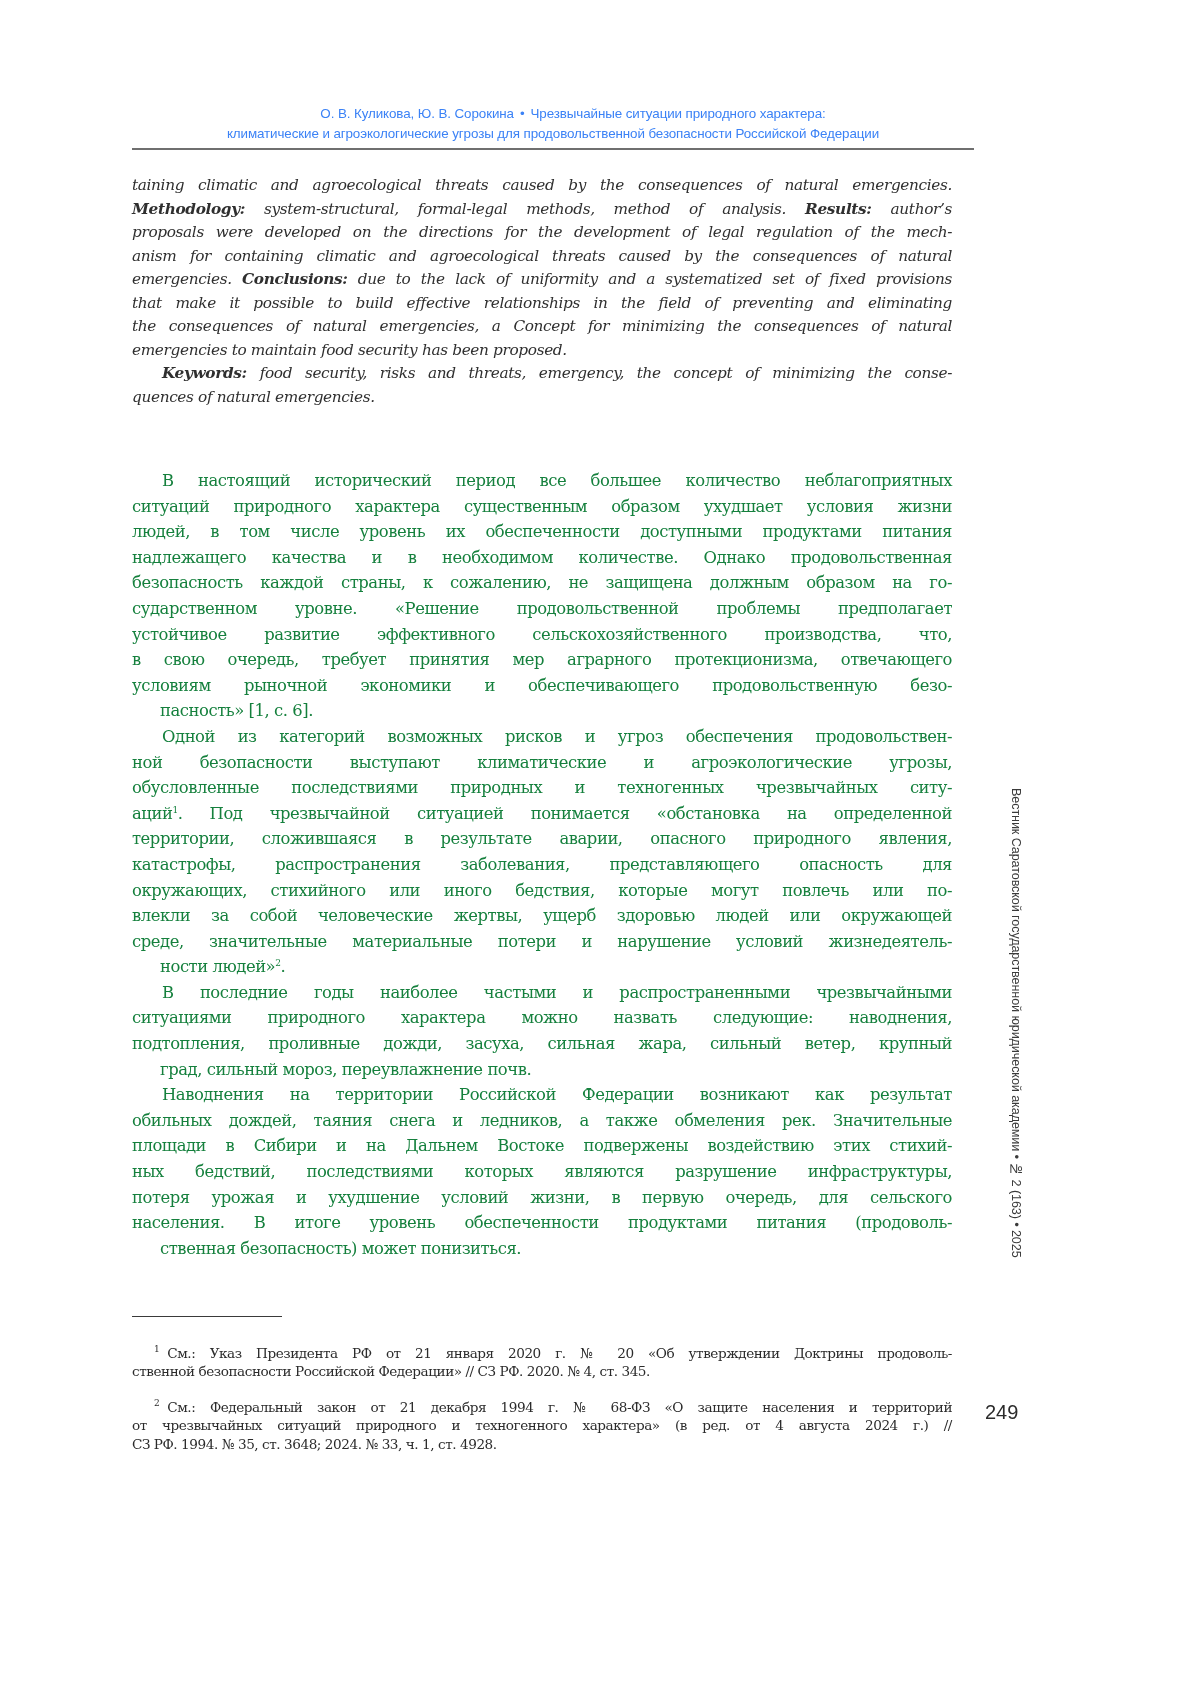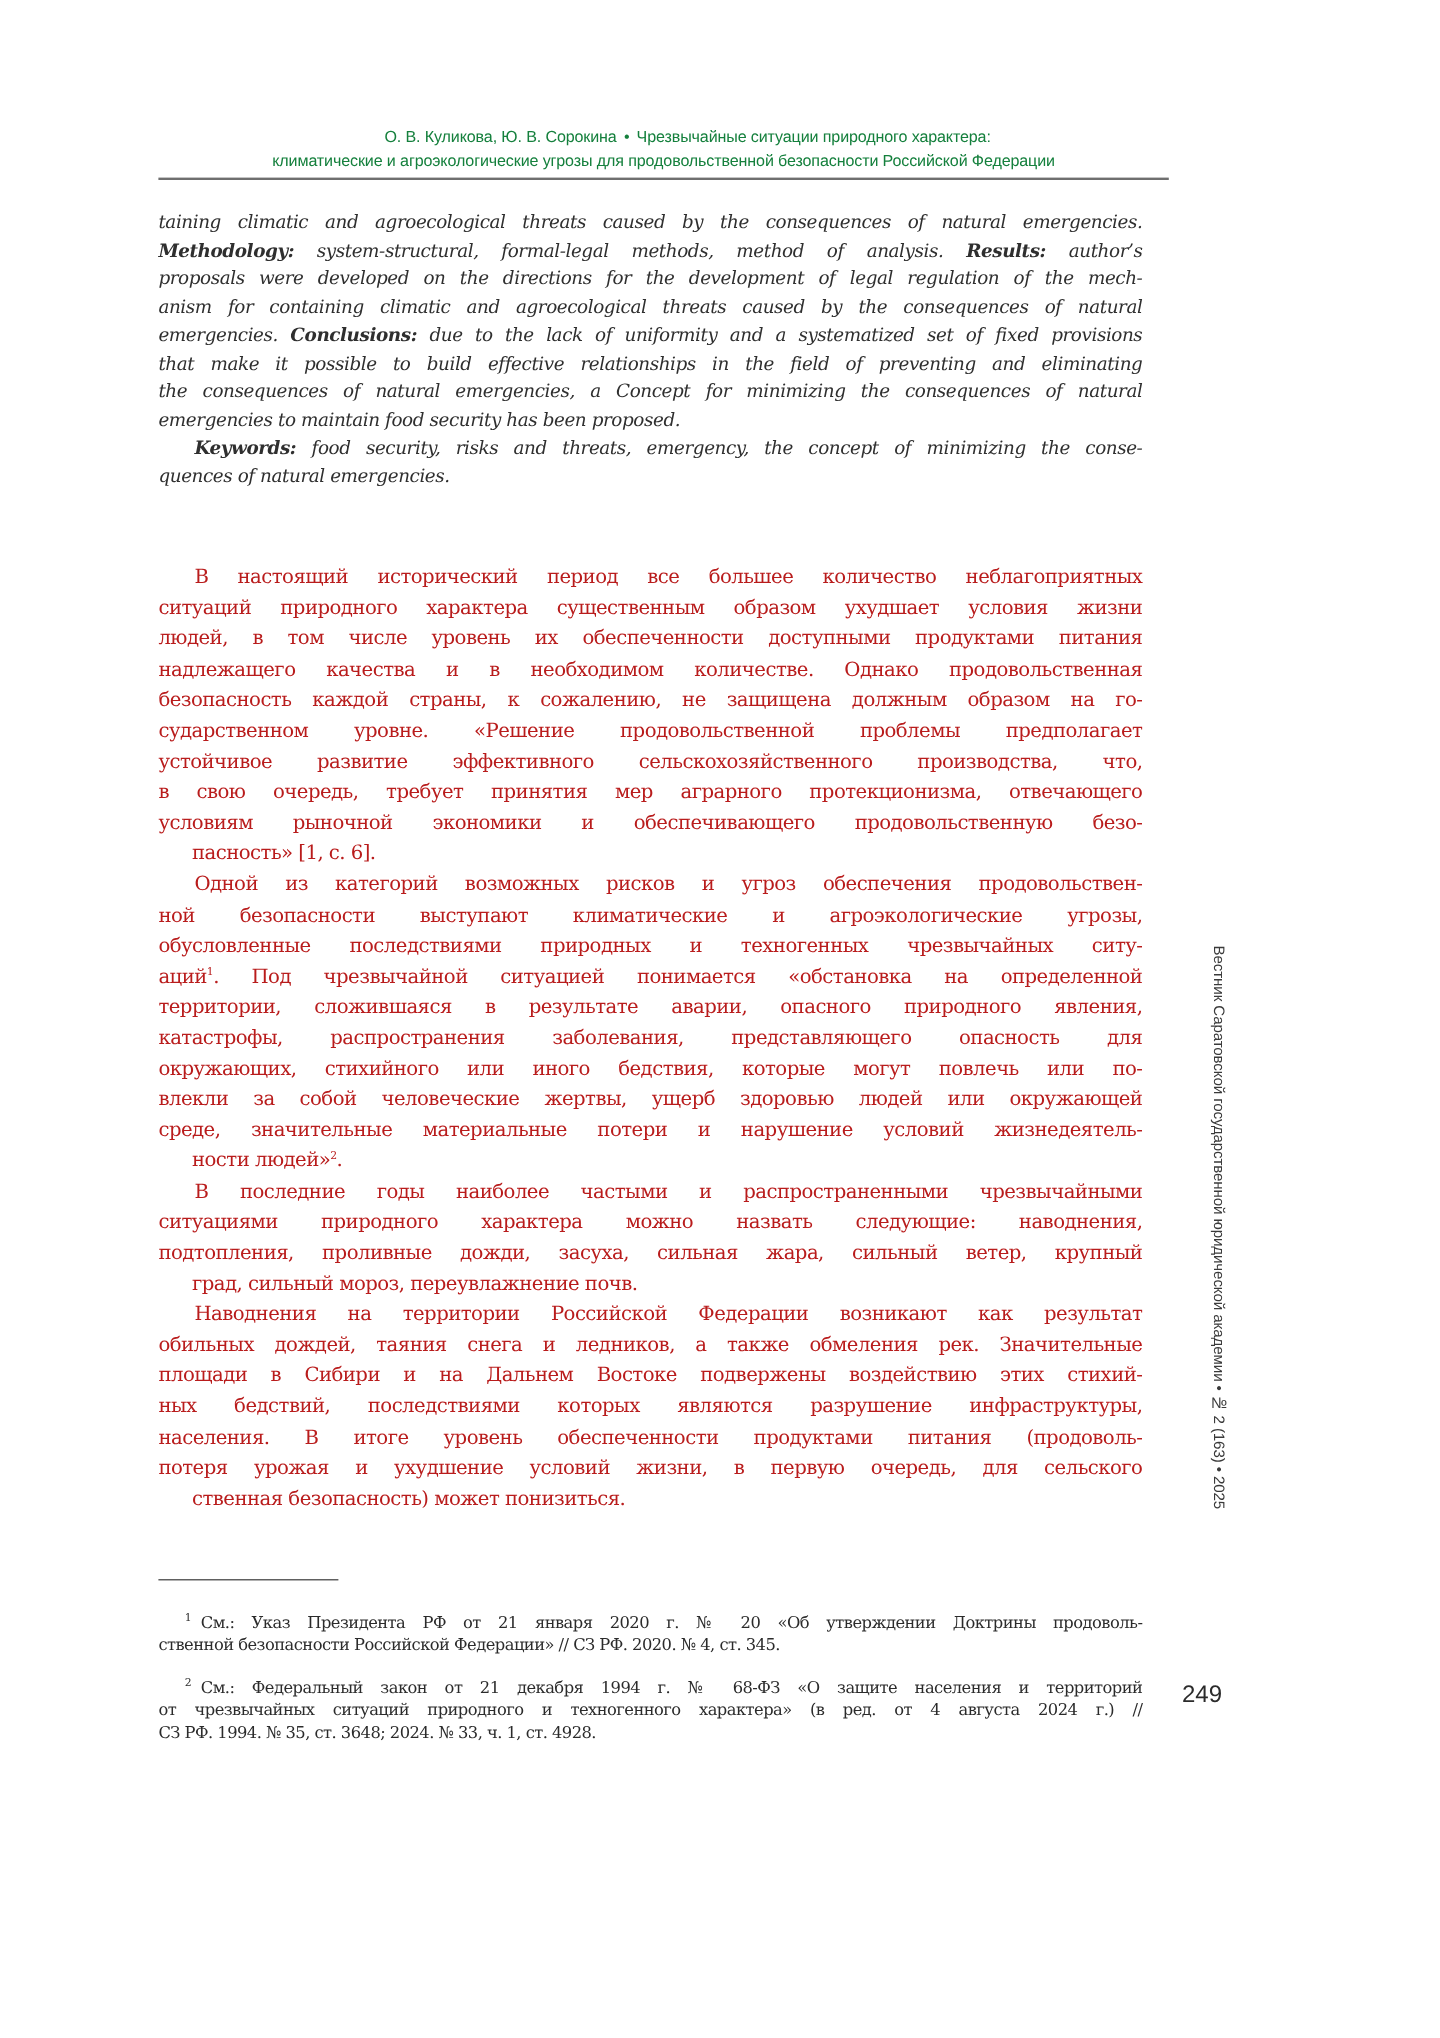--- a/index.html
+++ b/index.html
@@ -16,21 +16,21 @@
     }
     .running-head {
       position: absolute;
       left: 132px;
       width: 842px;
       top: 104px;
       text-align: center;
       font-family: "Liberation Sans", sans-serif;
       font-size: 13.4px;
       line-height: 20px;
-      color: #15803d;
+      color: #3b82f6;
       letter-spacing: -0.1px;
     }
     .running-head .line { display: block; white-space: nowrap; }
     .running-head .line1 { padding-left: 40px; }
     .running-head .bullet { padding: 0 6px; }
     .head-rule {
       position: absolute;
       left: 132px;
       top: 148px;
       width: 842px;
@@ -59,21 +59,21 @@
     .abstract .indent { padding-left: 30px; }
     .abstract b { font-weight: bold; }
     .body-text {
       position: absolute;
       left: 132px;
       top: 468px;
       width: 820px;
       font-family: "DejaVu Serif", serif;
       font-size: 16.4px;
       line-height: 25.6px;
-      color: #b91c1c;
+      color: #15803d;
       letter-spacing: -0.45px;
     }
     .body-text .ln {
       display: block;
       white-space: nowrap;
       text-align: justify;
       text-align-last: justify;
     }
     .body-text .ln.last { text-align-last: left; margin-left: 28px; }
     .body-text .indent { padding-left: 30px; }
@@ -179,22 +179,22 @@
       <span class="ln indent">В последние годы наиболее частыми и распространенными чрезвычайными</span>
       <span class="ln">ситуациями природного характера можно назвать следующие: наводнения,</span>
       <span class="ln">подтопления, проливные дожди, засуха, сильная жара, сильный ветер, крупный</span>
       <span class="ln last">град, сильный мороз, переувлажнение почв.</span>
     </div>
     <div>
       <span class="ln indent">Наводнения на территории Российской Федерации возникают как результат</span>
       <span class="ln">обильных дождей, таяния снега и ледников, а также обмеления рек. Значительные</span>
       <span class="ln">площади в Сибири и на Дальнем Востоке подвержены воздействию этих стихий-</span>
       <span class="ln">ных бедствий, последствиями которых являются разрушение инфраструктуры,</span>
+      <span class="ln">потеря урожая и ухудшение условий жизни, в первую очередь, для сельского</span>
       <span class="ln">населения. В итоге уровень обеспеченности продуктами питания (продоволь-</span>
-      <span class="ln">потеря урожая и ухудшение условий жизни, в первую очередь, для сельского</span>
       <span class="ln last">ственная безопасность) может понизиться.</span>
     </div>
   </div>
 
 <div class="footnote-rule"></div>
 <div class="footnotes" id="footnotes">
     <div>
       <span class="ln indent"><span class="fn-num">1</span>См.: Указ Президента РФ от 21 января 2020 г. № 20 «Об утверждении Доктрины продоволь-</span>
       <span class="ln last">ственной безопасности Российской Федерации» // СЗ РФ. 2020. № 4, ст. 345.</span>
     </div>

